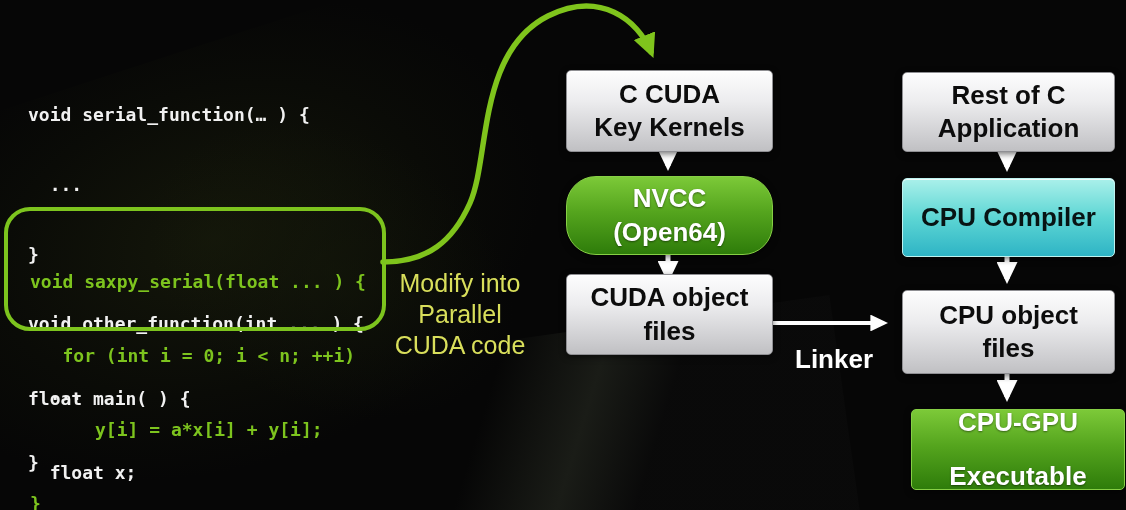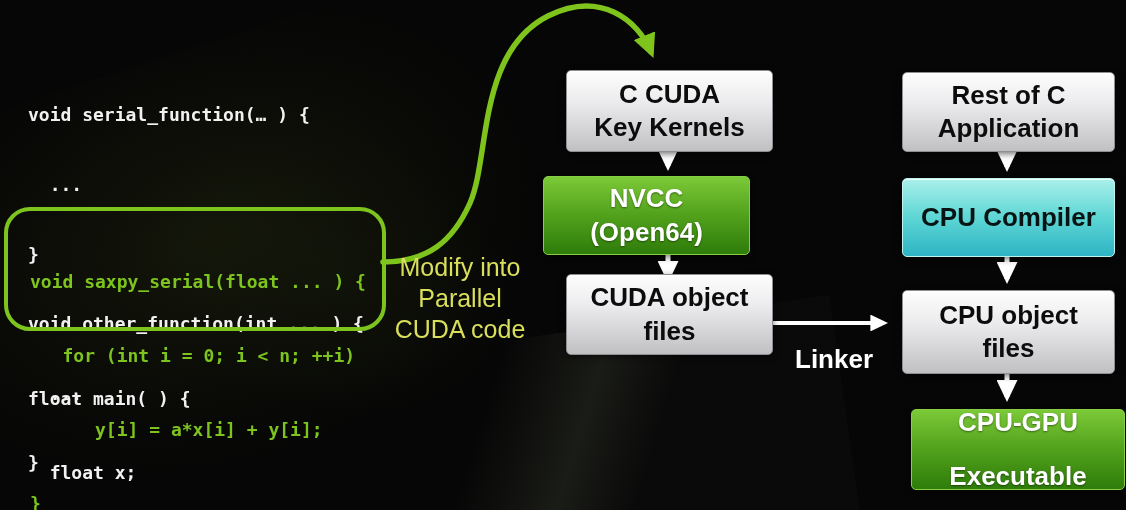--- a/index.html
+++ b/index.html
@@ -32,21 +32,21 @@
     position:absolute;left:4px;top:207px;width:374px;height:116px;
     border:4px solid #7dc41e;border-radius:26px;z-index:2;
   }
   .kernel-code{
     position:absolute;left:22px;top:10px;color:#7dc41e;white-space:pre;
     font-family:"DejaVu Sans Mono",monospace;font-weight:bold;font-size:18px;line-height:24.6px;
   }
 
   
   .annotation{
-    position:absolute;left:378px;top:252px;width:164px;z-index:2;
+    position:absolute;left:378px;top:268px;width:164px;z-index:2;
     color:#d9df5b;font-size:25px;line-height:31px;text-align:center;
   }
 
   
   .fbox{
     position:absolute;z-index:2;display:flex;flex-direction:column;
     align-items:center;justify-content:center;text-align:center;
     font-weight:bold;font-size:26px;line-height:1.28;border-radius:5px;
   }
   .fbox.gray{
@@ -58,21 +58,21 @@
     background:linear-gradient(180deg,#7cc938 0%,#55a51e 45%,#2e7c0a 100%);
     color:#ffffff;border:1px solid #86cf45;text-shadow:0 1px 2px rgba(0,0,0,.45);
     box-shadow:0 2px 6px rgba(0,0,0,.55);
   }
   .fbox.cyan{
     background:linear-gradient(180deg,#aaf0ea 0%,#5dd6d4 50%,#2eb4c5 100%);
     color:#081414;border:1px solid #bdf2ef;
     box-shadow:0 2px 6px rgba(0,0,0,.55), inset 0 1px 0 rgba(255,255,255,.8);
   }
   .b-ccuda{left:566px;top:70px;width:205px;height:80px;}
-  .b-nvcc{left:543px;top:176px;width:205px;height:77px;}
+  .b-nvcc{left:566px;top:176px;width:205px;height:77px;border-radius:30px;}
   .b-cudaobj{left:566px;top:274px;width:205px;height:79px;}
   .b-restc{left:902px;top:72px;width:211px;height:78px;}
   .b-cpucomp{left:902px;top:178px;width:211px;height:77px;}
   .b-cpuobj{left:902px;top:290px;width:211px;height:82px;}
   .b-exec{left:911px;top:409px;width:212px;height:79px;gap:21px;}
 
   .linker{
     position:absolute;left:795px;top:344px;width:95px;z-index:2;
     color:#ffffff;font-weight:bold;font-size:26px;text-align:left;
   }

